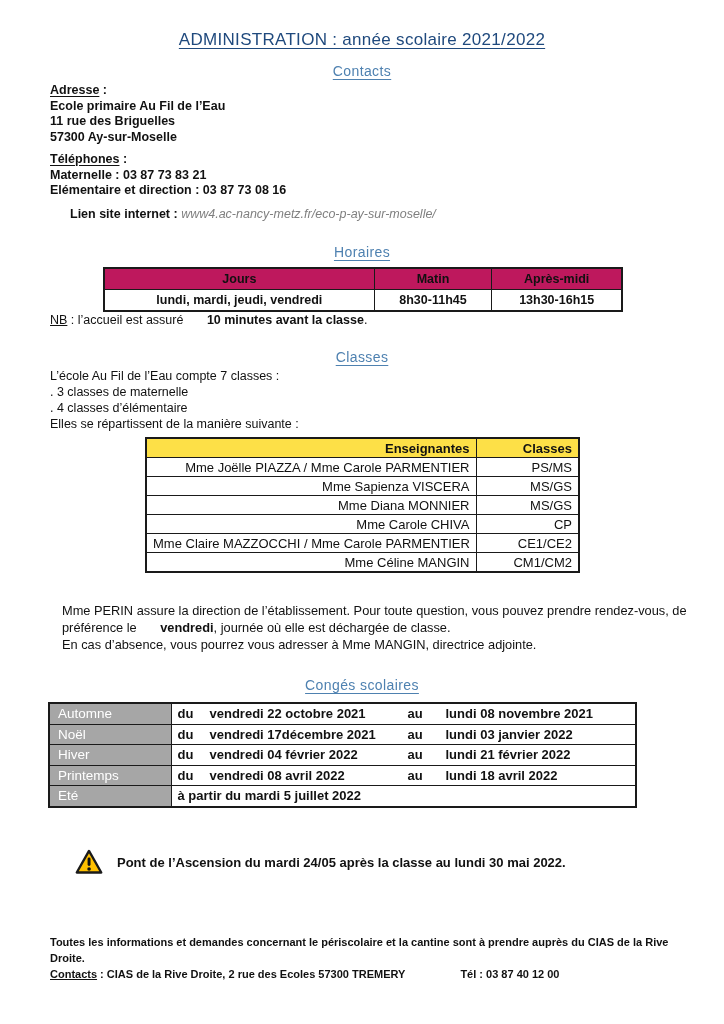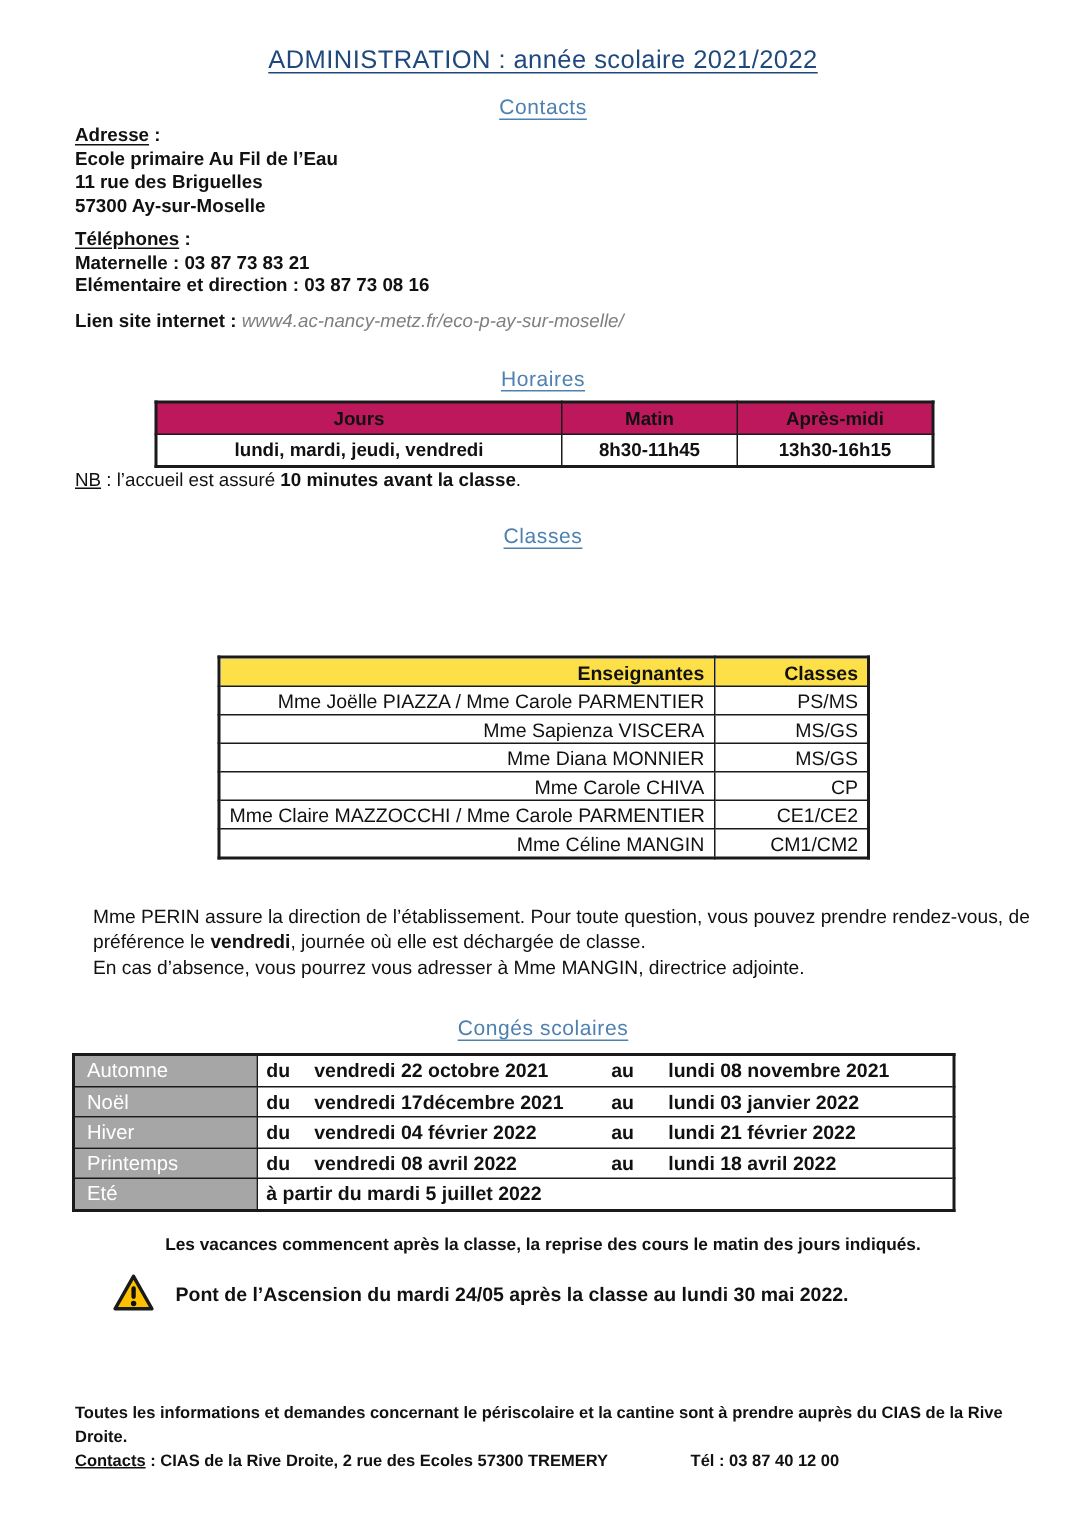--- a/index.html
+++ b/index.html
@@ -2,21 +2,21 @@
 <html lang="fr"><head>
 <meta charset="utf-8">
 <style>
   html,body{margin:0;padding:0;background:#e8e8e8;}
   .page{
     position:relative;width:724px;height:1024px;background:#ffffff;
     font-family:"Liberation Sans",sans-serif;color:#111;overflow:hidden;
     margin:0 auto;
   }
   .u{text-decoration:underline;}
-  .b{font-weight:700;}
+  .b{font-weight:700;margin-left:20px;}
   .abs{position:absolute;}
 
   .doc-title{
     top:30px;left:0;width:724px;text-align:center;
     color:#1F497D;font-size:17px;font-weight:400;letter-spacing:.3px;
     text-decoration:underline;text-underline-offset:3px;
   }
   .section-heading{
     left:0;width:724px;text-align:center;color:#4E81B0;font-size:14px;
     font-weight:400;letter-spacing:.4px;text-decoration:underline;text-underline-offset:3px;
@@ -116,20 +116,26 @@
     </tr>
   </tbody>
     </table>
 
   <div class="abs block" style="left:50px;top:313px;">
     <span class="u">NB</span><span> : l’accueil est assuré </span><span class="b">10 minutes avant la classe</span><span>.</span>
   </div>
 
   <div class="abs section-heading" style="top:349px;">Classes</div>
 
+  <div class="abs block" style="left:50px;top:368px;line-height:16px;">
+    <div>L’école Au Fil de l’Eau compte 7 classes :</div>
+    <div>. 3 classes de maternelle</div>
+    <div>. 4 classes d’élémentaire</div>
+    <div>Elles se répartissent de la manière suivante :</div>
+  </div>
 
   <table class="abs classes-table">
     <colgroup>
         <col class="c1">
         <col class="c2">
       </colgroup>
     <tbody>
         <tr class="hdr">
       <td>Enseignantes</td>
       <td>Classes</td>
@@ -223,21 +229,20 @@
       <td class="season">Eté</td>
       <td>
             <div class="dates">
               <span class="full">à partir du mardi 5 juillet 2022</span>
             </div>
           </td>
     </tr>
   </tbody>
     </table>
 
-  <div class="abs vac-note">Les vacances commencent après la classe, la reprise des cours le matin des jours indiqués.</div>
 
   <div class="abs ascension">
     <span>
       <svg class="warning-svg" width="28" height="26" viewBox="0 0 24 22">
         <path d="M12 1.5 L22.5 20 L1.5 20 Z" fill="#FFC000" stroke="#1a1a1a" stroke-width="2" stroke-linejoin="round"></path>
         <rect x="10.8" y="7.2" width="2.5" height="7.2" rx="1.2" fill="#111"></rect>
         <circle cx="12.05" cy="17" r="1.55" fill="#111"></circle>
       </svg>
     </span>
     <span class="txt">Pont de l’Ascension du mardi 24/05 après la classe au lundi 30 mai 2022.</span>

